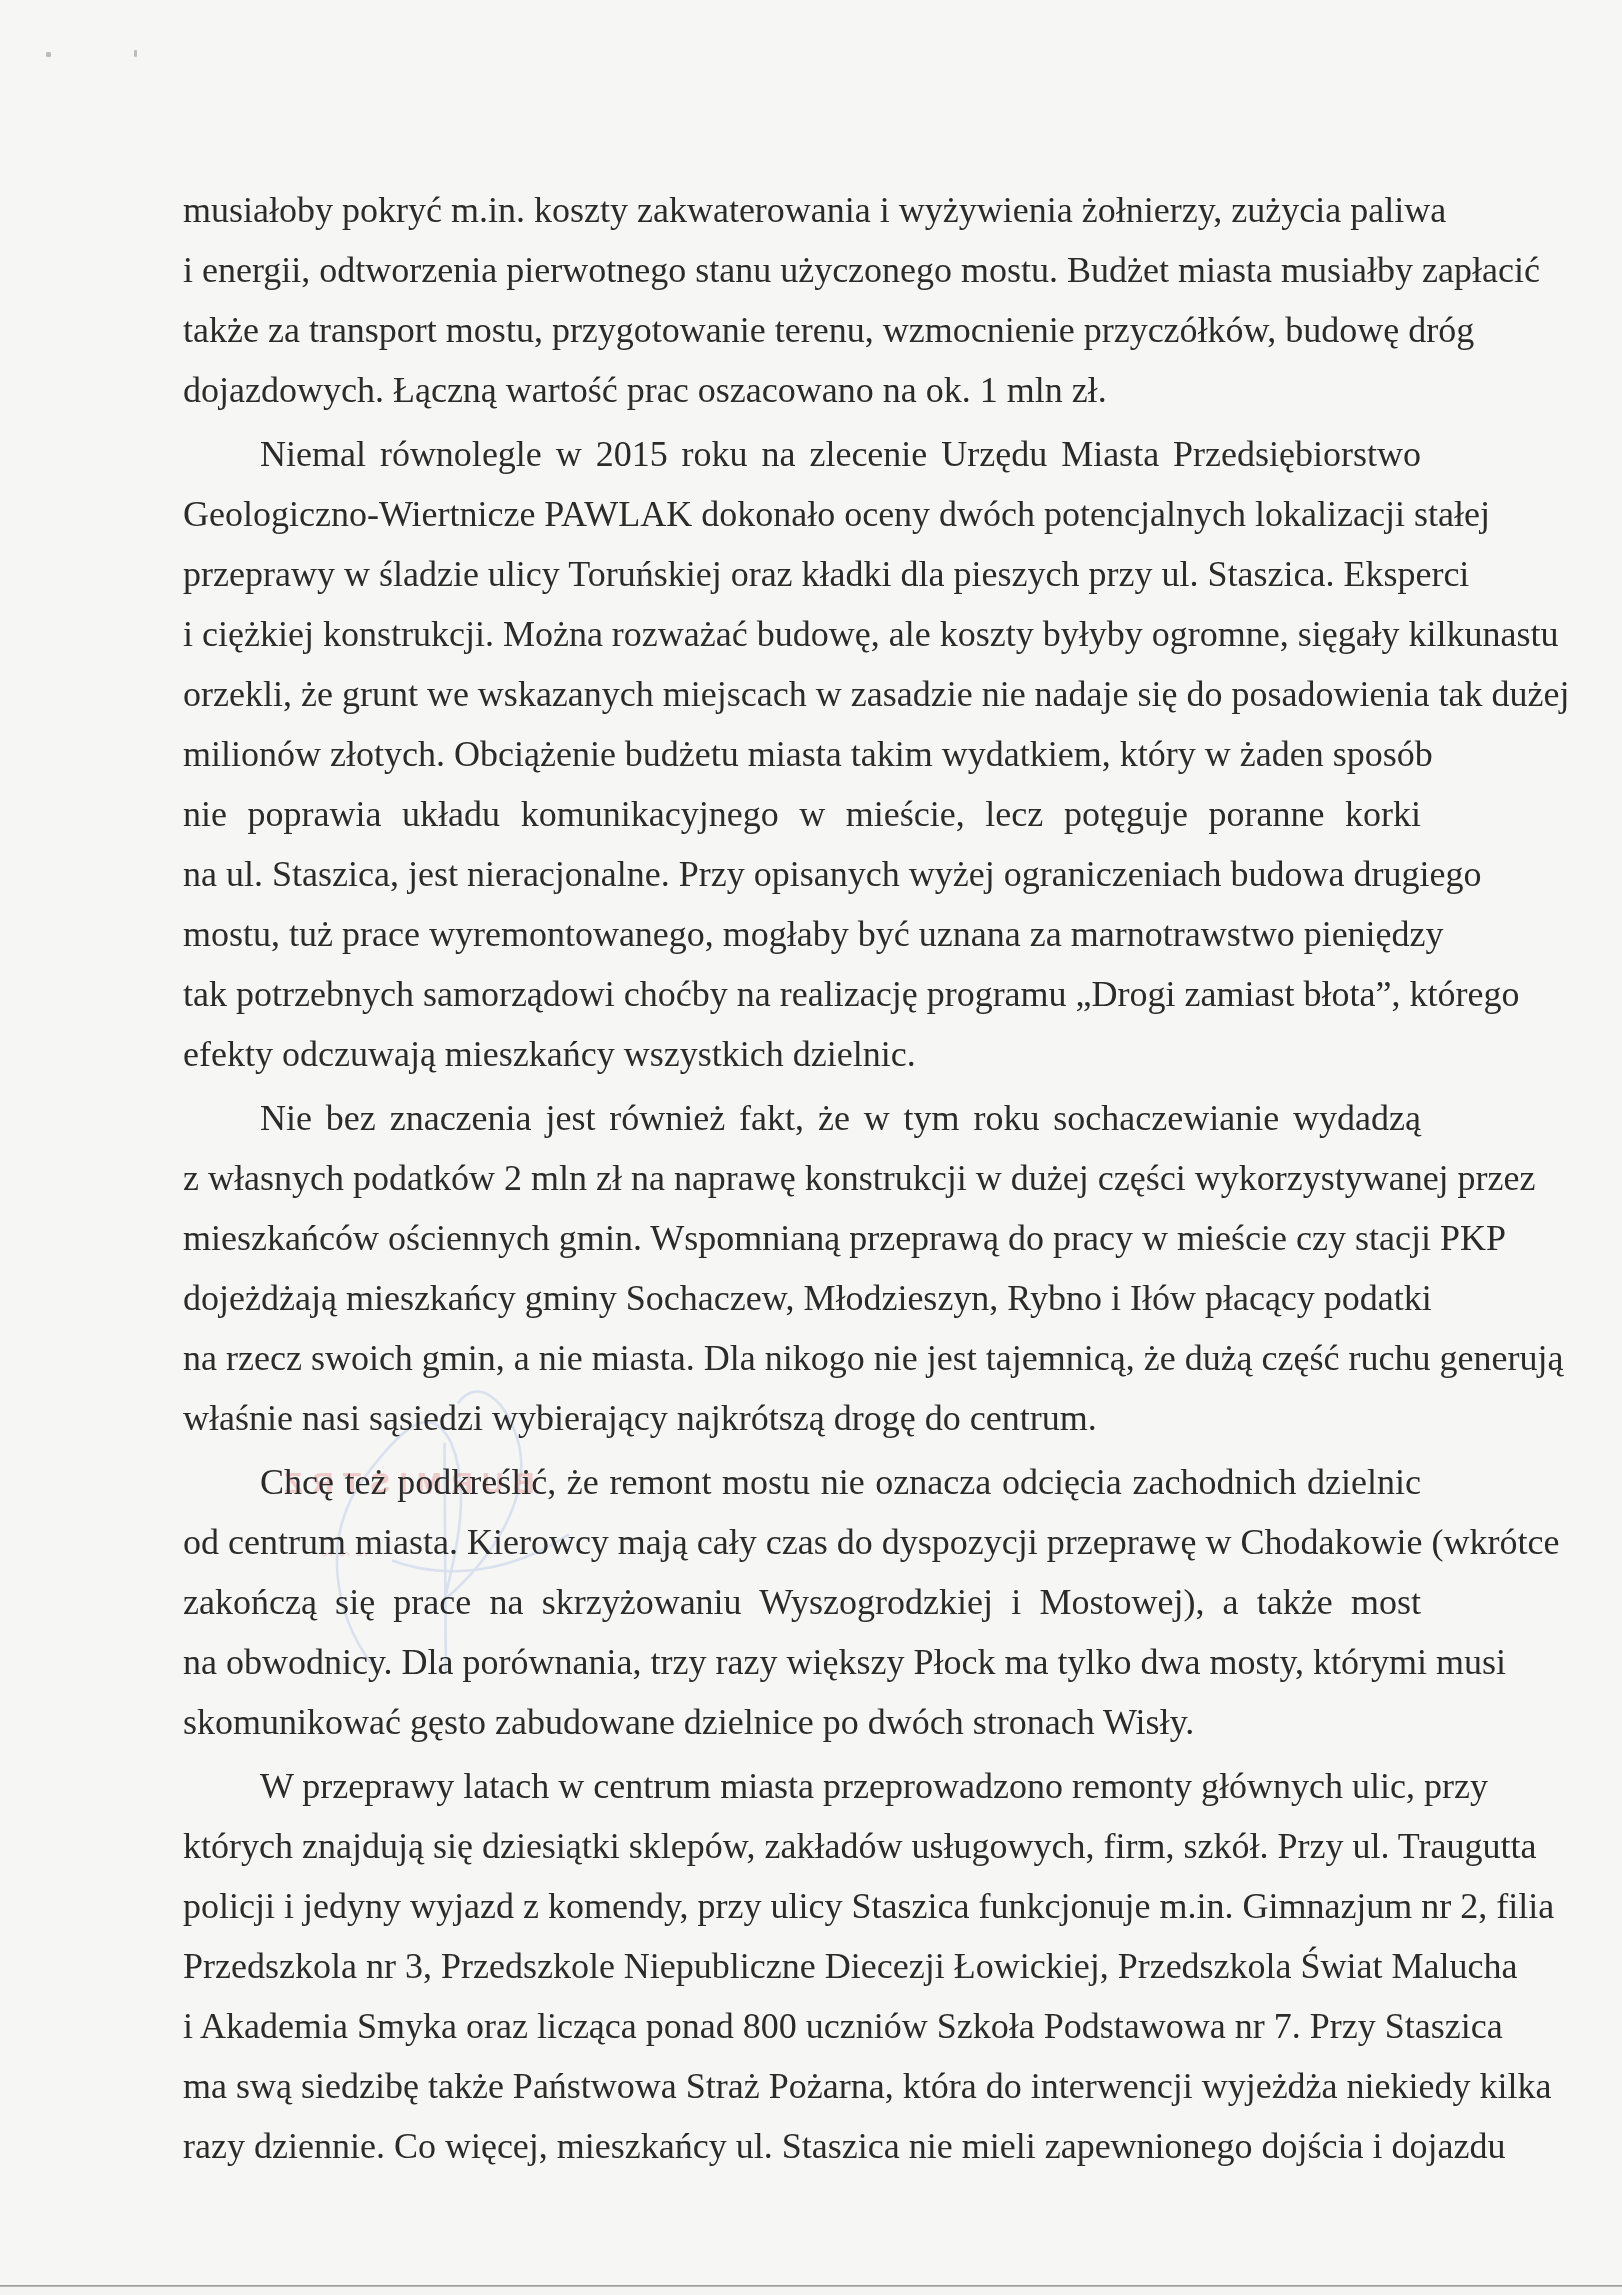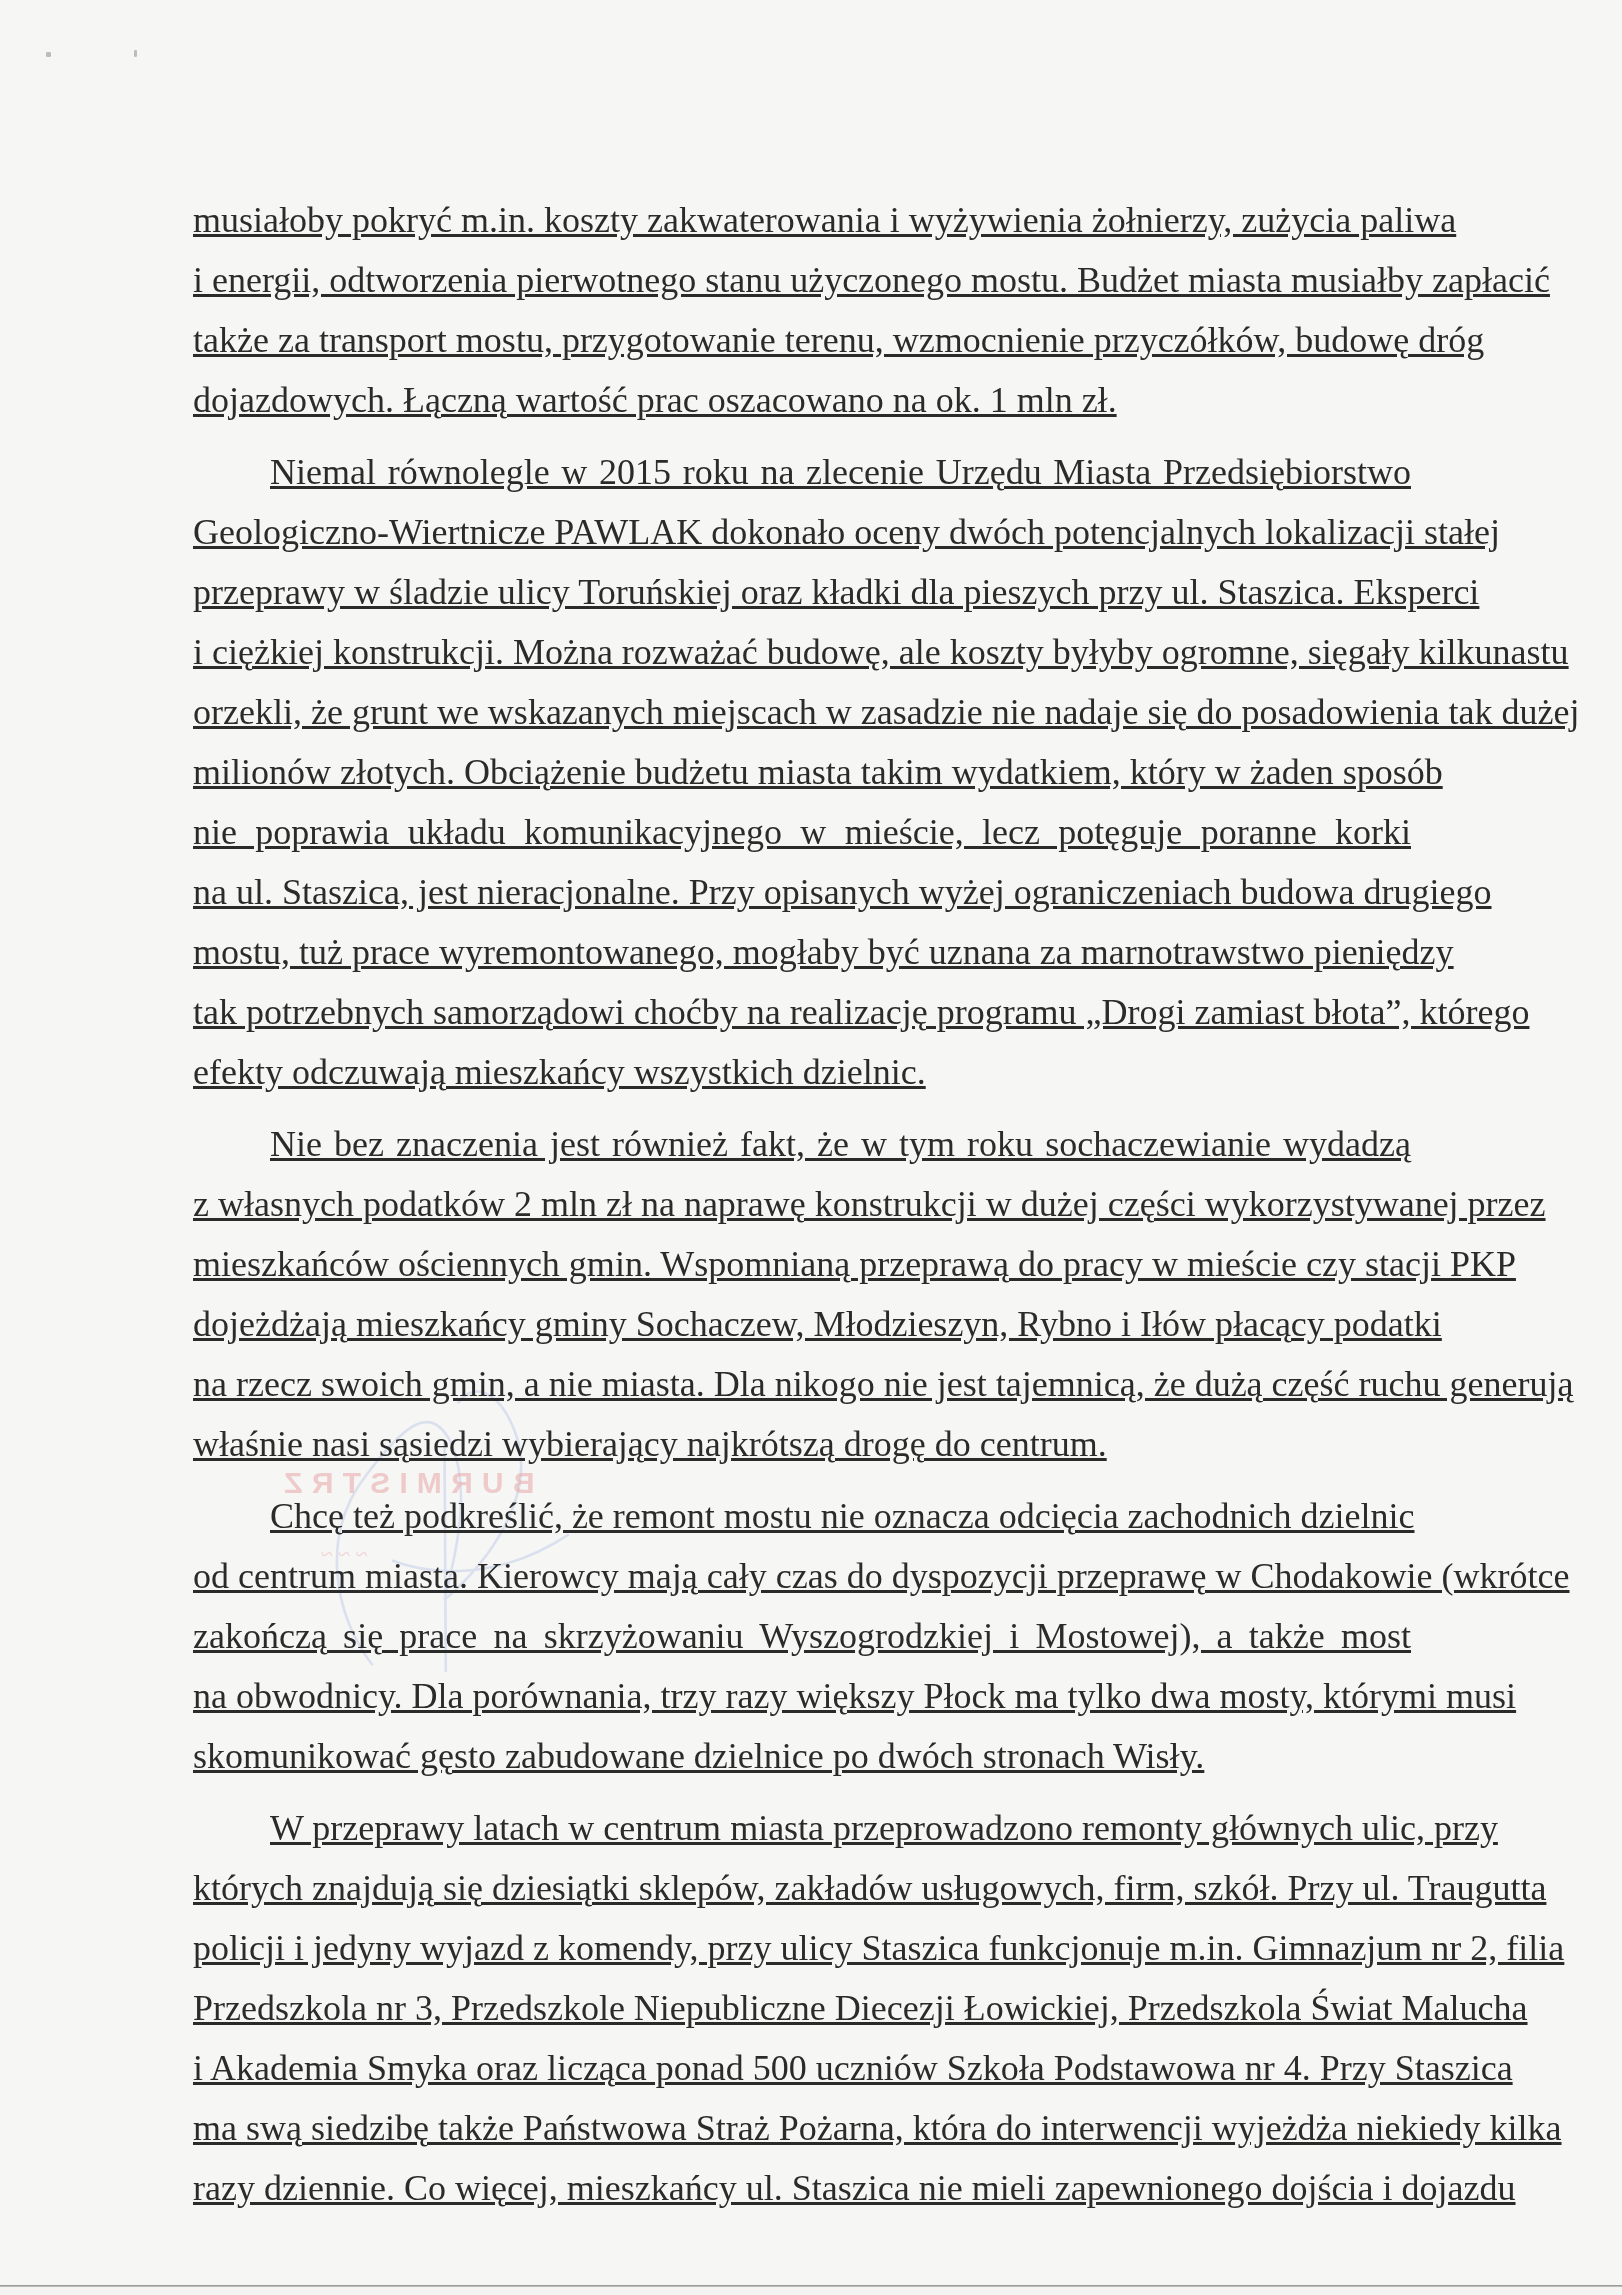--- a/index.html
+++ b/index.html
@@ -77,23 +77,22 @@
     .text-column {
       position: absolute;
       left: 181px;
       top: 178px;
       width: 1242px;
       font-family: "Liberation Serif", serif;
       font-size: 36px;
       color: #2b2b2b;
     }
     .para {
-      margin: 12px;
+      margin: 2px;
       padding: 0;
-      text-decoration: underline;
     }
     .para + .para {
       margin-top: 3.9px;
     }
     .line {
       display: block;
       height: 60px;
       line-height: 60px;
       white-space: nowrap;
       text-align: justify;
@@ -152,20 +151,20 @@
         <span class="line">od centrum miasta. Kierowcy mają cały czas do dyspozycji przeprawę w Chodakowie (wkrótce</span>
         <span class="line">zakończą się prace na skrzyżowaniu Wyszogrodzkiej i Mostowej), a także most</span>
         <span class="line">na obwodnicy. Dla porównania, trzy razy większy Płock ma tylko dwa mosty, którymi musi</span>
         <span class="line last">skomunikować gęsto zabudowane dzielnice po dwóch stronach Wisły.</span>
       </p>
       <p class="para">
         <span class="line first">W przeprawy latach w centrum miasta przeprowadzono remonty głównych ulic, przy</span>
         <span class="line">których znajdują się dziesiątki sklepów, zakładów usługowych, firm, szkół.  Przy ul. Traugutta</span>
         <span class="line">policji i jedyny wyjazd z komendy, przy ulicy Staszica funkcjonuje m.in. Gimnazjum nr 2, filia</span>
         <span class="line">Przedszkola nr 3, Przedszkole Niepubliczne Diecezji Łowickiej, Przedszkola Świat Malucha</span>
-        <span class="line">i Akademia Smyka oraz licząca ponad 500 uczniów Szkoła Podstawowa nr 4. Przy Staszica</span>
+        <span class="line">i Akademia Smyka oraz licząca ponad 800 uczniów Szkoła Podstawowa nr 7. Przy Staszica</span>
         <span class="line">ma swą siedzibę także Państwowa Straż Pożarna, która  do interwencji wyjeżdża niekiedy kilka</span>
         <span class="line">razy dziennie. Co więcej, mieszkańcy ul. Staszica nie mieli zapewnionego dojścia i dojazdu</span>
       </p>
     </div>
 </div>
 <div class="page-edge"></div>
 
 
 </body></html>

